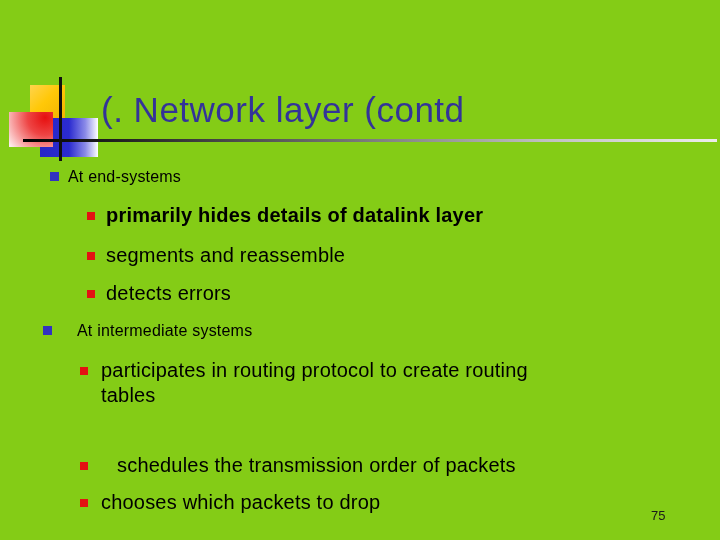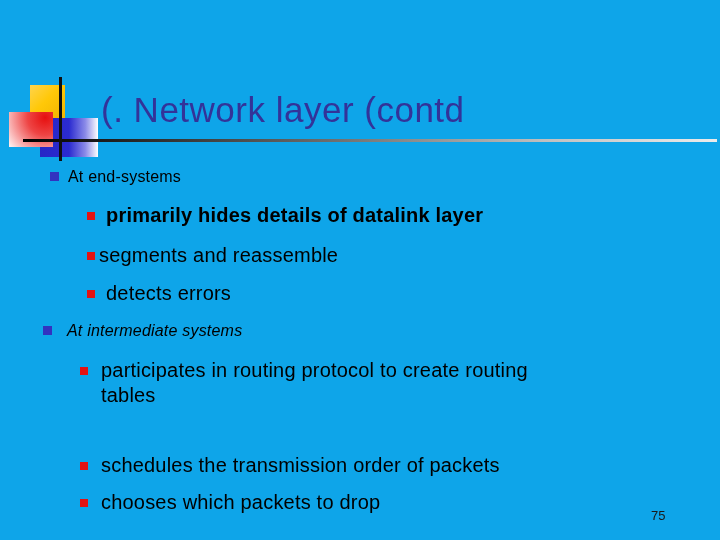--- a/index.html
+++ b/index.html
@@ -4,21 +4,21 @@
 <style>
   html, body {
     margin: 0;
     padding: 0;
     background: #ffffff;
   }
   .slide {
     position: relative;
     width: 720px;
     height: 540px;
-    background: #0ea5e9;
+    background: #84cc16;
     overflow: hidden;
     font-family: "Liberation Sans", sans-serif;
   }
 
   
   .logo-yellow {
     position: absolute; left: 30px; top: 85px; width: 35px; height: 35px;
     background: linear-gradient(to bottom right, #ffd44d 0%, #ffc808 45%, #f0b400 100%);
     z-index: 1;
   }
@@ -89,43 +89,43 @@
   <div class="item lvl1" style="left:50px; top:164px; gap:9px;">
     <span class="marker m1"></span>
     <span class="txt">At end-systems</span>
   </div>
 
   <div class="item lvl2" style="left:87px; top:203px; gap:11px;font-weight:bold;">
     <span class="marker m2"></span>
     <span class="txt">primarily hides details of datalink layer</span>
   </div>
 
-  <div class="item lvl2" style="left:87px; top:243px; gap:4px;">
+  <div class="item lvl2" style="left:87px; top:243px; gap:11px;">
     <span class="marker m2"></span>
     <span class="txt">segments and reassemble</span>
   </div>
 
   <div class="item lvl2" style="left:87px; top:281px; gap:11px;">
     <span class="marker m2"></span>
     <span class="txt">detects errors</span>
   </div>
 
-  <div class="item lvl1" style="left:43px; top:318px; gap:15px;font-style:italic;">
+  <div class="item lvl1" style="left:43px; top:318px; gap:25px;">
     <span class="marker m1"></span>
     <span class="txt">At intermediate systems</span>
   </div>
 
   <div class="item lvl2" style="left:80px; top:358px; gap:13px;">
     <span class="marker m2"></span>
     <span class="txt">participates in routing protocol to create routing
 tables</span>
   </div>
 
 
-  <div class="item lvl2" style="left:80px; top:453px; gap:13px;">
+  <div class="item lvl2" style="left:80px; top:453px; gap:29px;">
     <span class="marker m2"></span>
     <span class="txt">schedules the transmission order of packets</span>
   </div>
 
   <div class="item lvl2" style="left:80px; top:490px; gap:13px;">
     <span class="marker m2"></span>
     <span class="txt">chooses which packets to drop</span>
   </div>
 
   <div class="page-number">75</div>

